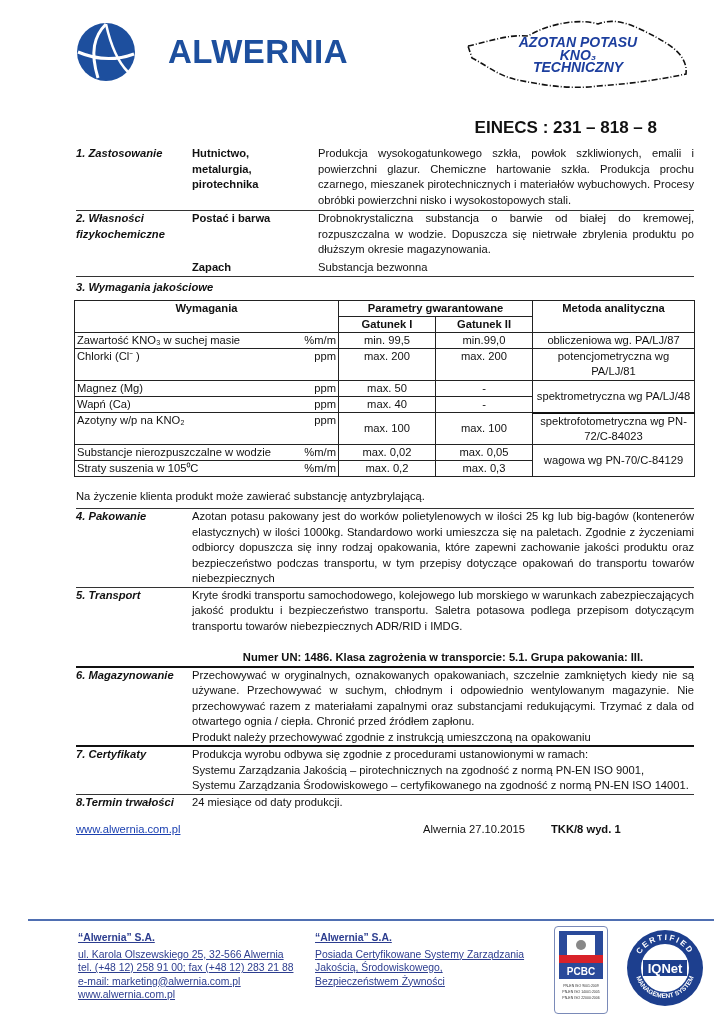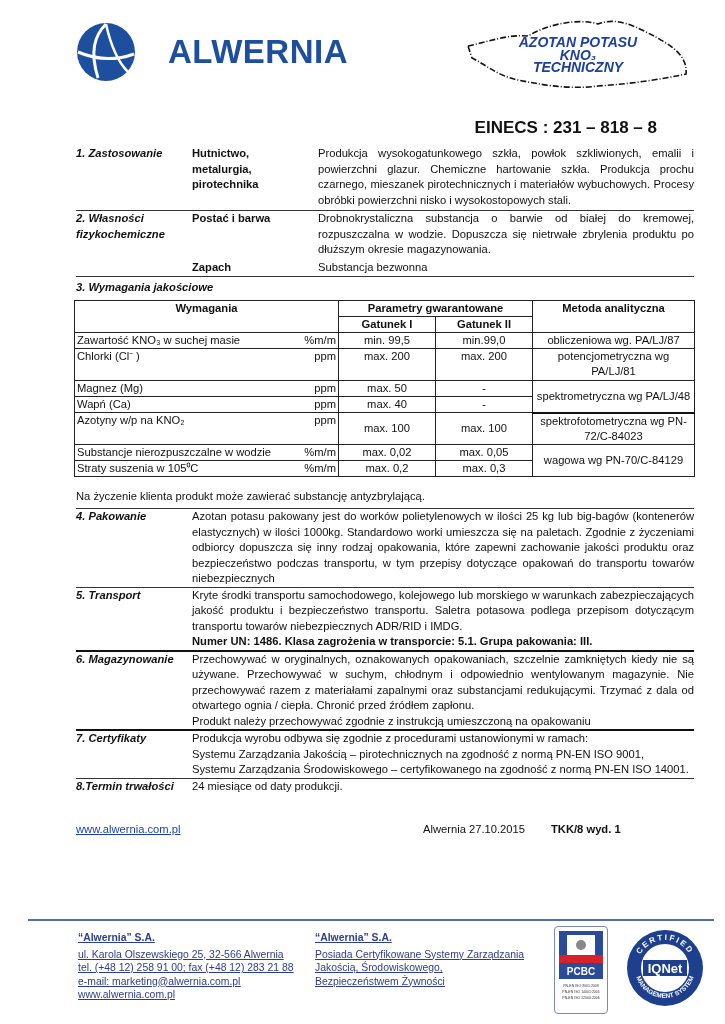--- a/index.html
+++ b/index.html
@@ -185,21 +185,21 @@
   <div class="hr"></div>
   <div class="row">
     <div class="c1">4. Pakowanie</div>
     <div class="c3">Azotan potasu pakowany jest do worków polietylenowych w ilości 25 kg lub big-bagów (kontenerów elastycznych) w ilości 1000kg. Standardowo worki umieszcza się na paletach. Zgodnie z życzeniami odbiorcy dopuszcza się inny rodzaj opakowania, które zapewni zachowanie jakości produktu oraz bezpieczeństwo podczas transportu, w tym przepisy dotyczące opakowań do transportu towarów niebezpiecznych</div>
   </div>
   <div class="hr"></div>
   <div class="row">
     <div class="c1">5. Transport</div>
     <div class="c3">
       <div>Kryte środki transportu samochodowego, kolejowego lub morskiego w warunkach zabezpieczających jakość produktu i bezpieczeństwo transportu. Saletra potasowa podlega przepisom dotyczącym transportu towarów niebezpiecznych ADR/RID i IMDG.</div>
-      <div class="bold" style="text-align:left;">Numer UN: 1486. Klasa zagrożenia w transporcie: 5.1. Grupa pakowania: III.</div>
+      <div class="bold" style="text-align:center;margin-top:16px;">Numer UN: 1486. Klasa zagrożenia w transporcie: 5.1. Grupa pakowania: III.</div>
     </div>
   </div>
   <div class="hr2"></div>
   <div class="row">
     <div class="c1">6. Magazynowanie</div>
     <div class="c3">
       <div>Przechowywać w oryginalnych, oznakowanych opakowaniach, szczelnie zamkniętych kiedy nie są używane. Przechowywać w suchym, chłodnym i odpowiednio wentylowanym magazynie. Nie przechowywać razem z materiałami zapalnymi oraz substancjami redukującymi. Trzymać z dala od otwartego ognia / ciepła. Chronić przed źródłem zapłonu.</div>
       <div style="text-align:left;">Produkt należy przechowywać zgodnie z instrukcją umieszczoną na opakowaniu</div>
     </div>
   </div>

